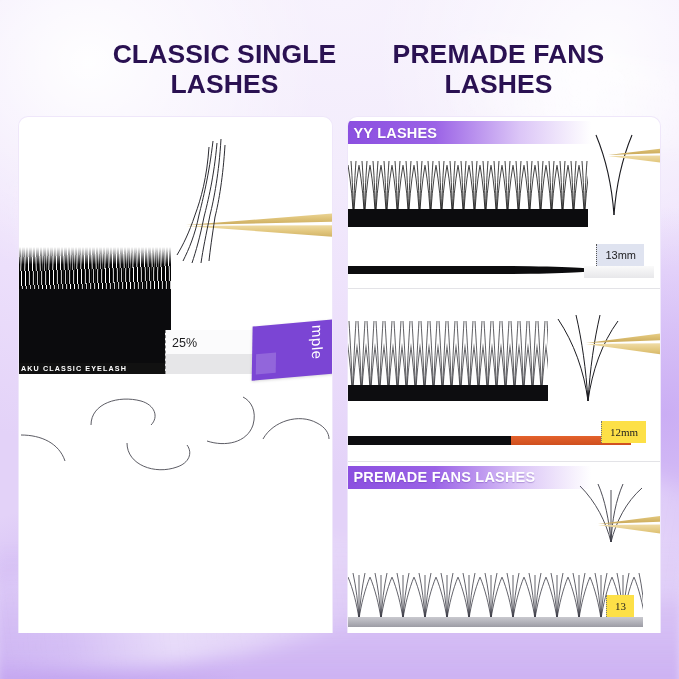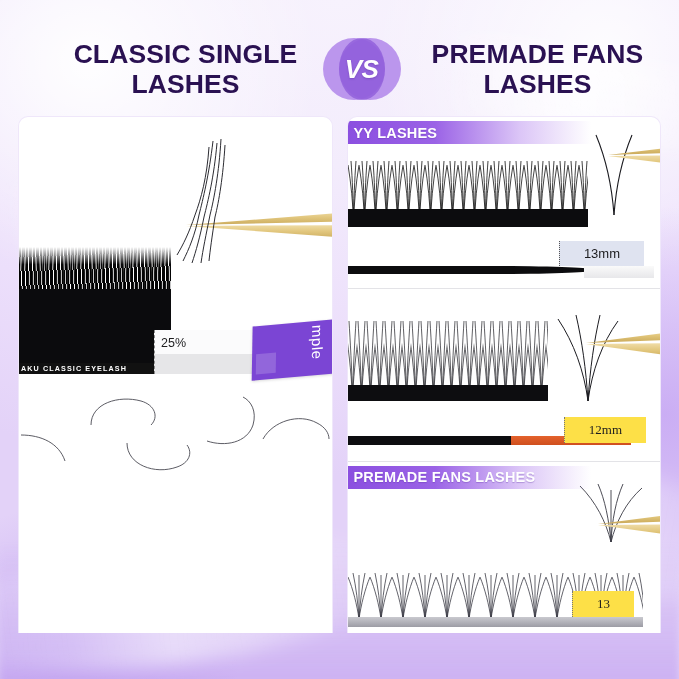--- a/index.html
+++ b/index.html
@@ -141,21 +141,21 @@
   .brand-bar{
     position:absolute; left:0; top:246px; width:152px; height:11px;
     background:#111; color:#fff;
   }
   .brand-text{
     position:absolute; left:2px; top:246px; width:150px; height:11px;
     color:#fff; font-size:7.2px; letter-spacing:1.1px;
     display:flex; align-items:center; font-weight:bold;
   }
   .ruler{
-    position:absolute; left:135px; top:213px; right:8px; height:44px;
+    position:absolute; left:146px; top:213px; right:8px; height:44px;
     background:linear-gradient(180deg,#fbfbfc 0%, #fbfbfc 55%, #e6e6e8 55%, #e6e6e8 100%);
     border-left:1px dashed #8a8a8a;
   }
   .ruler .pct{
     position:absolute; left:6px; top:6px;
     font-size:12.5px; color:#1d1d1f;
   }
   .sticker{
     position:absolute; right:-4px; top:206px; width:84px; height:54px;
     background:#7b45d4; transform:rotate(-5deg) skewX(-6deg);
@@ -187,22 +187,22 @@
   .sec-head{
     position:absolute; left:0; top:4px; height:23px; width:100%;
     background:linear-gradient(90deg,#8b4fe0 0%, #9b63e6 28%, rgba(190,150,240,.55) 55%, rgba(255,255,255,0) 78%);
     display:flex; align-items:center;
   }
   .sec-head span{
     color:#fff; font-weight:bold; font-size:14.5px; padding-left:6px;
     letter-spacing:.2px; text-shadow:0 1px 1px rgba(90,45,160,.35);
   }
   .mm-chip{
-    position:absolute; font-size:13px; color:#1d1d1f;
-    padding:5px 24px; background:#dfe3f0; border-left:1px dotted #555;
+    position:absolute; font-size:11px; color:#1d1d1f;
+    padding:5px 8px; background:#dfe3f0; border-left:1px dotted #555;
   }
   .mm-chip.plain{ background:#fde047; border-left:1px dotted #777;font-family:Liberation Serif, serif; }
 </style>
 </head>
 <body>
 
 <div id="bg">
   <div class="base"></div>
   <div class="glow-tl"></div>
   <div class="glow-tr"></div>
@@ -211,26 +211,20 @@
   <div class="deep-r"></div>
   <div class="deep-l"></div>
   <div class="deep-b"></div>
   <div class="swoosh"></div>
   <div class="swoosh2"></div>
 </div>
 
 <div id="header">
   <div class="title left">CLASSIC SINGLE LASHES</div>
 
-  <div class="vs-badge">
-    <div class="c a"></div>
-    <div class="c b"></div>
-    <div class="lens"></div>
-    <div class="vs-text">VS</div>
-  </div>
 
   <div class="title right">PREMADE FANS LASHES</div>
 </div>
 
 <div id="columns">
 
   <div class="col">
     <div class="photo-card">
 
       <svg class="tweezer-l" viewBox="0 0 180 34">

